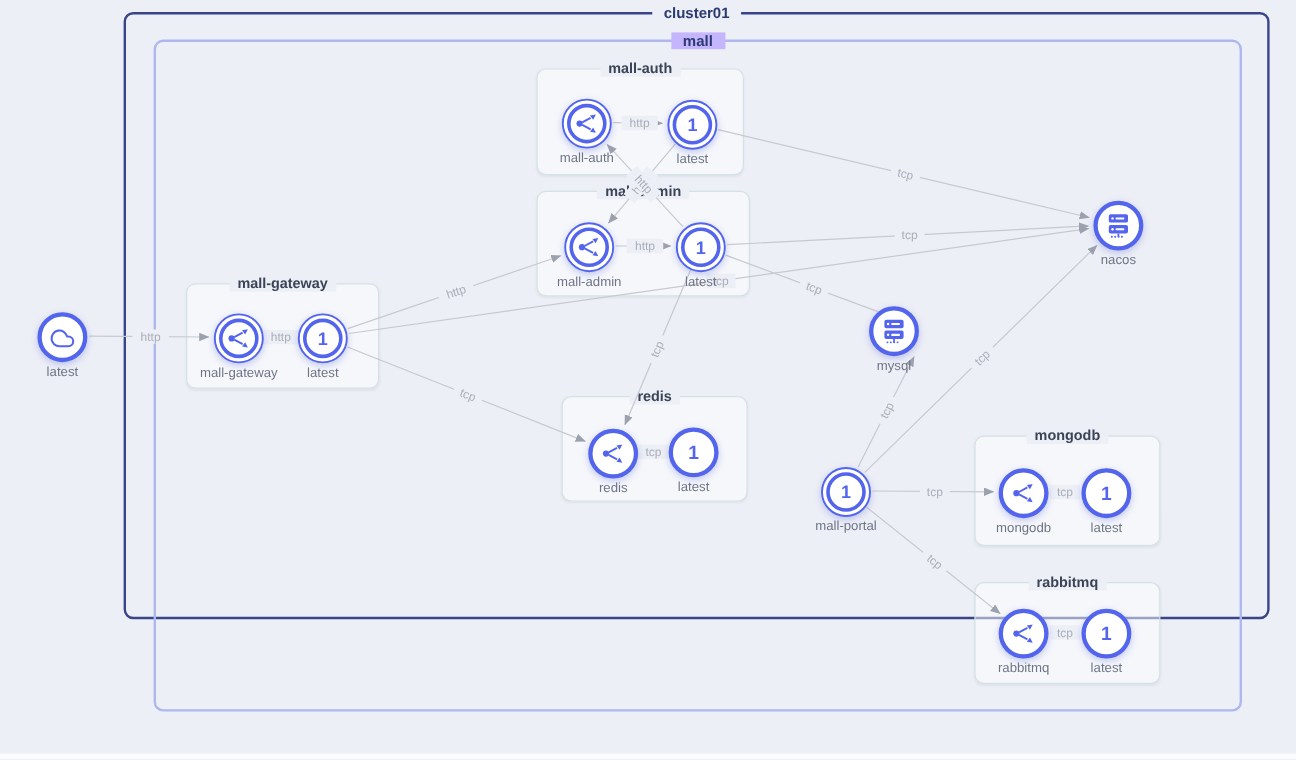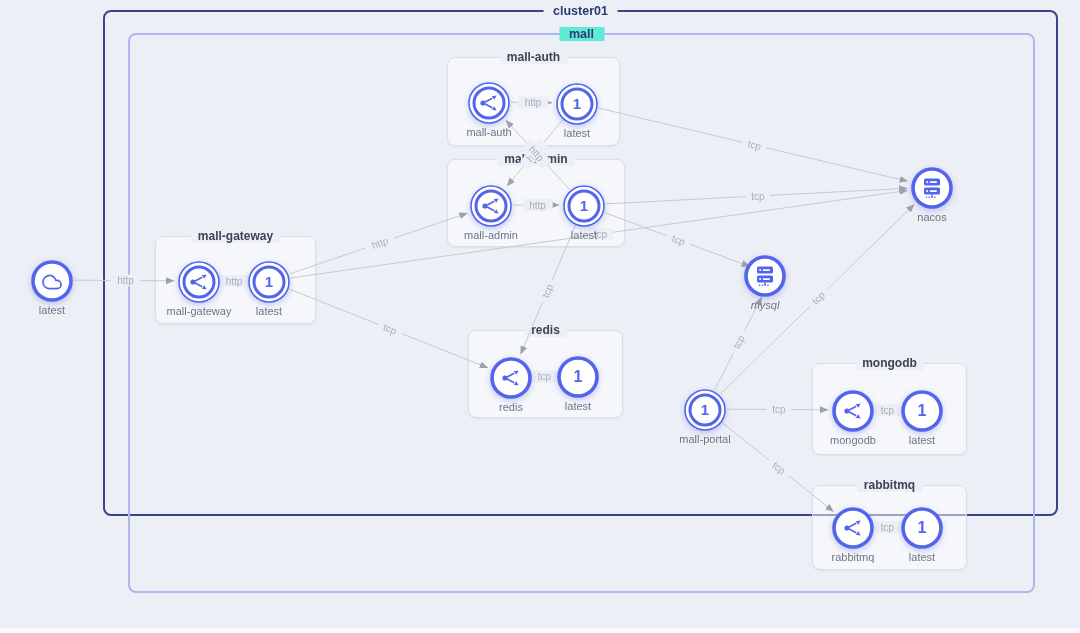--- a/index.html
+++ b/index.html
@@ -19,21 +19,21 @@
   .bottom-strip{position:absolute;left:0;bottom:0;width:100%;height:5px;background:#fafbfd;}
 </style>
 </head>
 <body>
 
 <div class="stage" id="stage" style="background: rgb(237, 239, 246);">
     <div class="cluster" style="left: 103px; top: 10px; width: 955px; height: 506px; border: 2px solid rgb(57, 69, 138);">
       <span class="cluster-title" style="color: rgb(44, 58, 114); background: rgb(237, 239, 246);">cluster01</span>
     </div>
     <div class="cluster" style="left: 128px; top: 33px; width: 907px; height: 560px; border: 2px solid rgb(174, 184, 238);">
-      <span class="cluster-title" style="color: rgb(44, 58, 114); background: #5eead4;">mall</span>
+      <span class="cluster-title" style="color: rgb(44, 58, 114); background: #c4b5fd;">mall</span>
     </div>
     <div class="group" style="left: 447px; top: 57px; width: 173px; height: 89px; border: 1px solid rgb(211, 226, 228);">
       <span class="group-title" style="color: rgb(58, 68, 86); background: rgb(237, 239, 246);">mall-auth</span>
     </div>
     <div class="group" style="left: 447px; top: 159px; width: 178px; height: 88px; border: 1px solid rgb(211, 226, 228);">
       <span class="group-title" style="color: rgb(58, 68, 86); background: rgb(237, 239, 246);">mall-admin</span>
     </div>
     <div class="group" style="left: 155px; top: 236px; width: 161px; height: 88px; border: 1px solid rgb(211, 226, 228);">
       <span class="group-title" style="color: rgb(58, 68, 86); background: rgb(237, 239, 246);">mall-gateway</span>
     </div>
@@ -239,21 +239,21 @@
       </svg>
       <span class="node-label" style="color: rgb(110, 117, 133);">redis</span>
     </div>
     <div class="node" style="left: 523px; top: 354px;">
       <svg width="46" height="46" viewBox="-23 -23 46 46" class="node-circle">
         <circle r="19" fill="#fff" stroke="#5365ec" stroke-width="3.6"></circle>
         <text y="5.3" text-anchor="middle" font-size="16" font-weight="bold" fill="#5365ec" font-family="Liberation Sans, sans-serif">1</text>
       </svg>
       <span class="node-label" style="color: rgb(110, 117, 133);">latest</span>
     </div>
-    <div class="node" style="left: 710px; top: 253px; font-style: italic;">
+    <div class="node" style="left: 690px; top: 253px;">
       <svg width="46" height="46" viewBox="-23 -23 46 46" class="node-circle">
         <circle r="19" fill="#fff" stroke="#5365ec" stroke-width="3.6"></circle>
         <g>
     <rect x="-8" y="-9.5" width="16" height="7" rx="1.6" fill="#5365ec"></rect>
     <rect x="-8" y="-0.5" width="16" height="7" rx="1.6" fill="#5365ec"></rect>
     <circle cx="-4.9" cy="-6" r="1" fill="#fff"></circle>
     <rect x="-2.4" y="-6.8" width="7.4" height="1.7" rx="0.8" fill="#fff"></rect>
     <circle cx="-4.9" cy="3" r="1" fill="#fff"></circle>
     <rect x="-2.4" y="2.2" width="7.4" height="1.7" rx="0.8" fill="#fff"></rect>
     <line x1="0" y1="6.5" x2="0" y2="9" stroke="#5365ec" stroke-width="1.5"></line>

